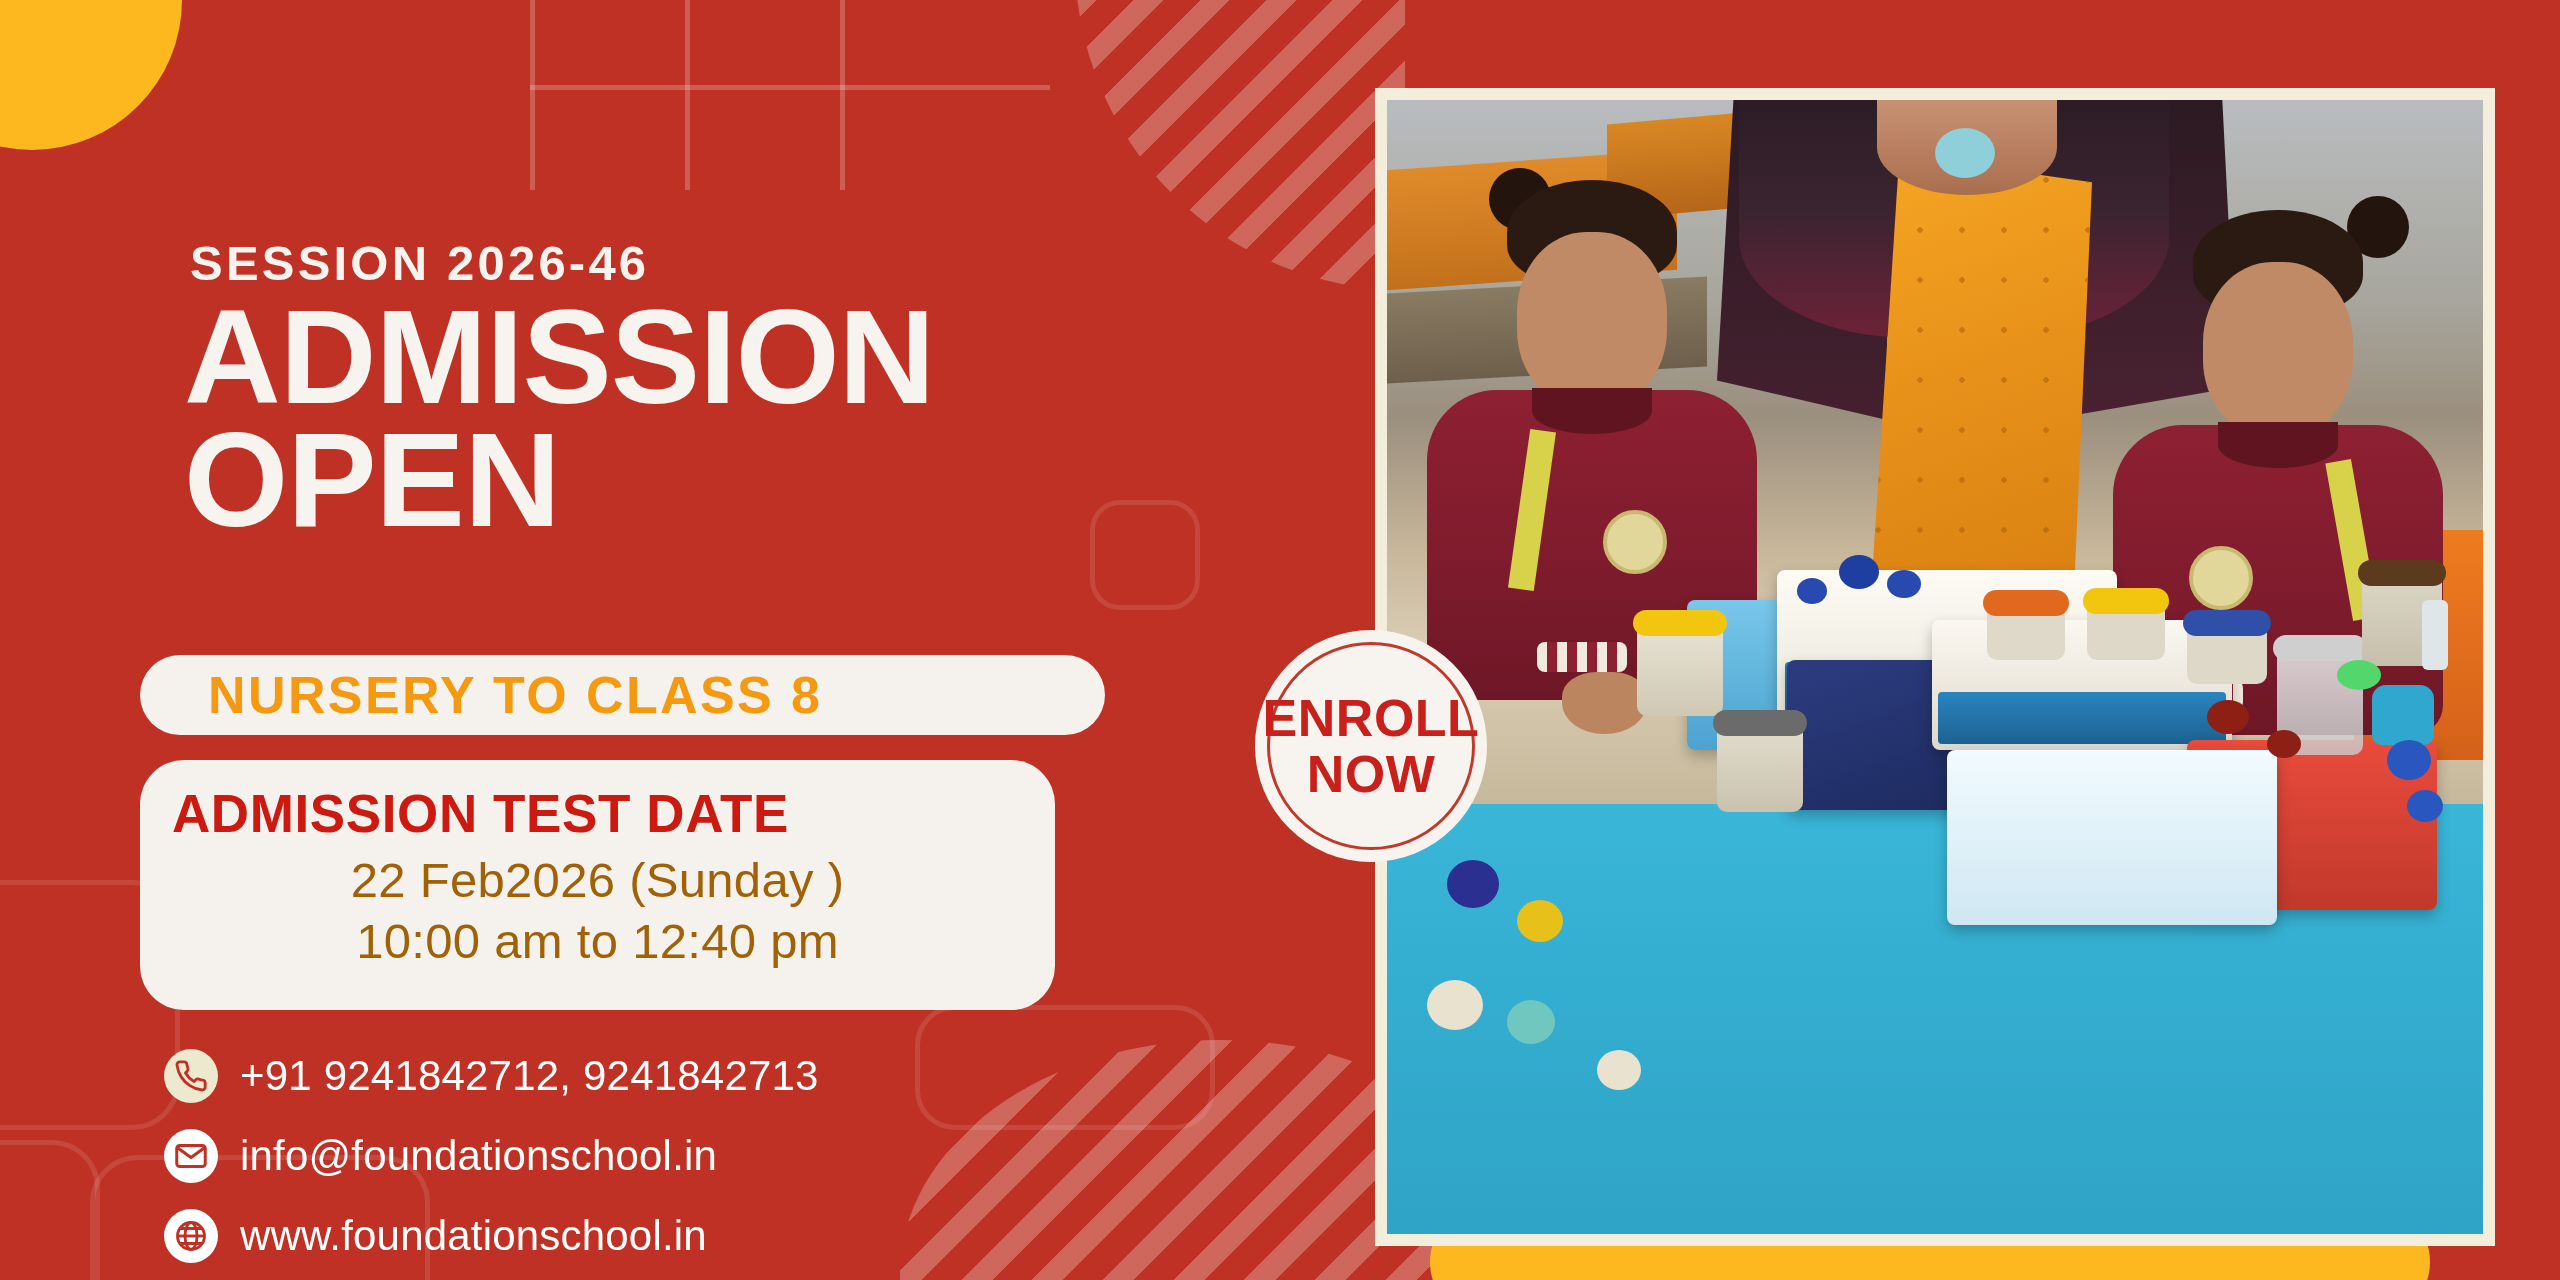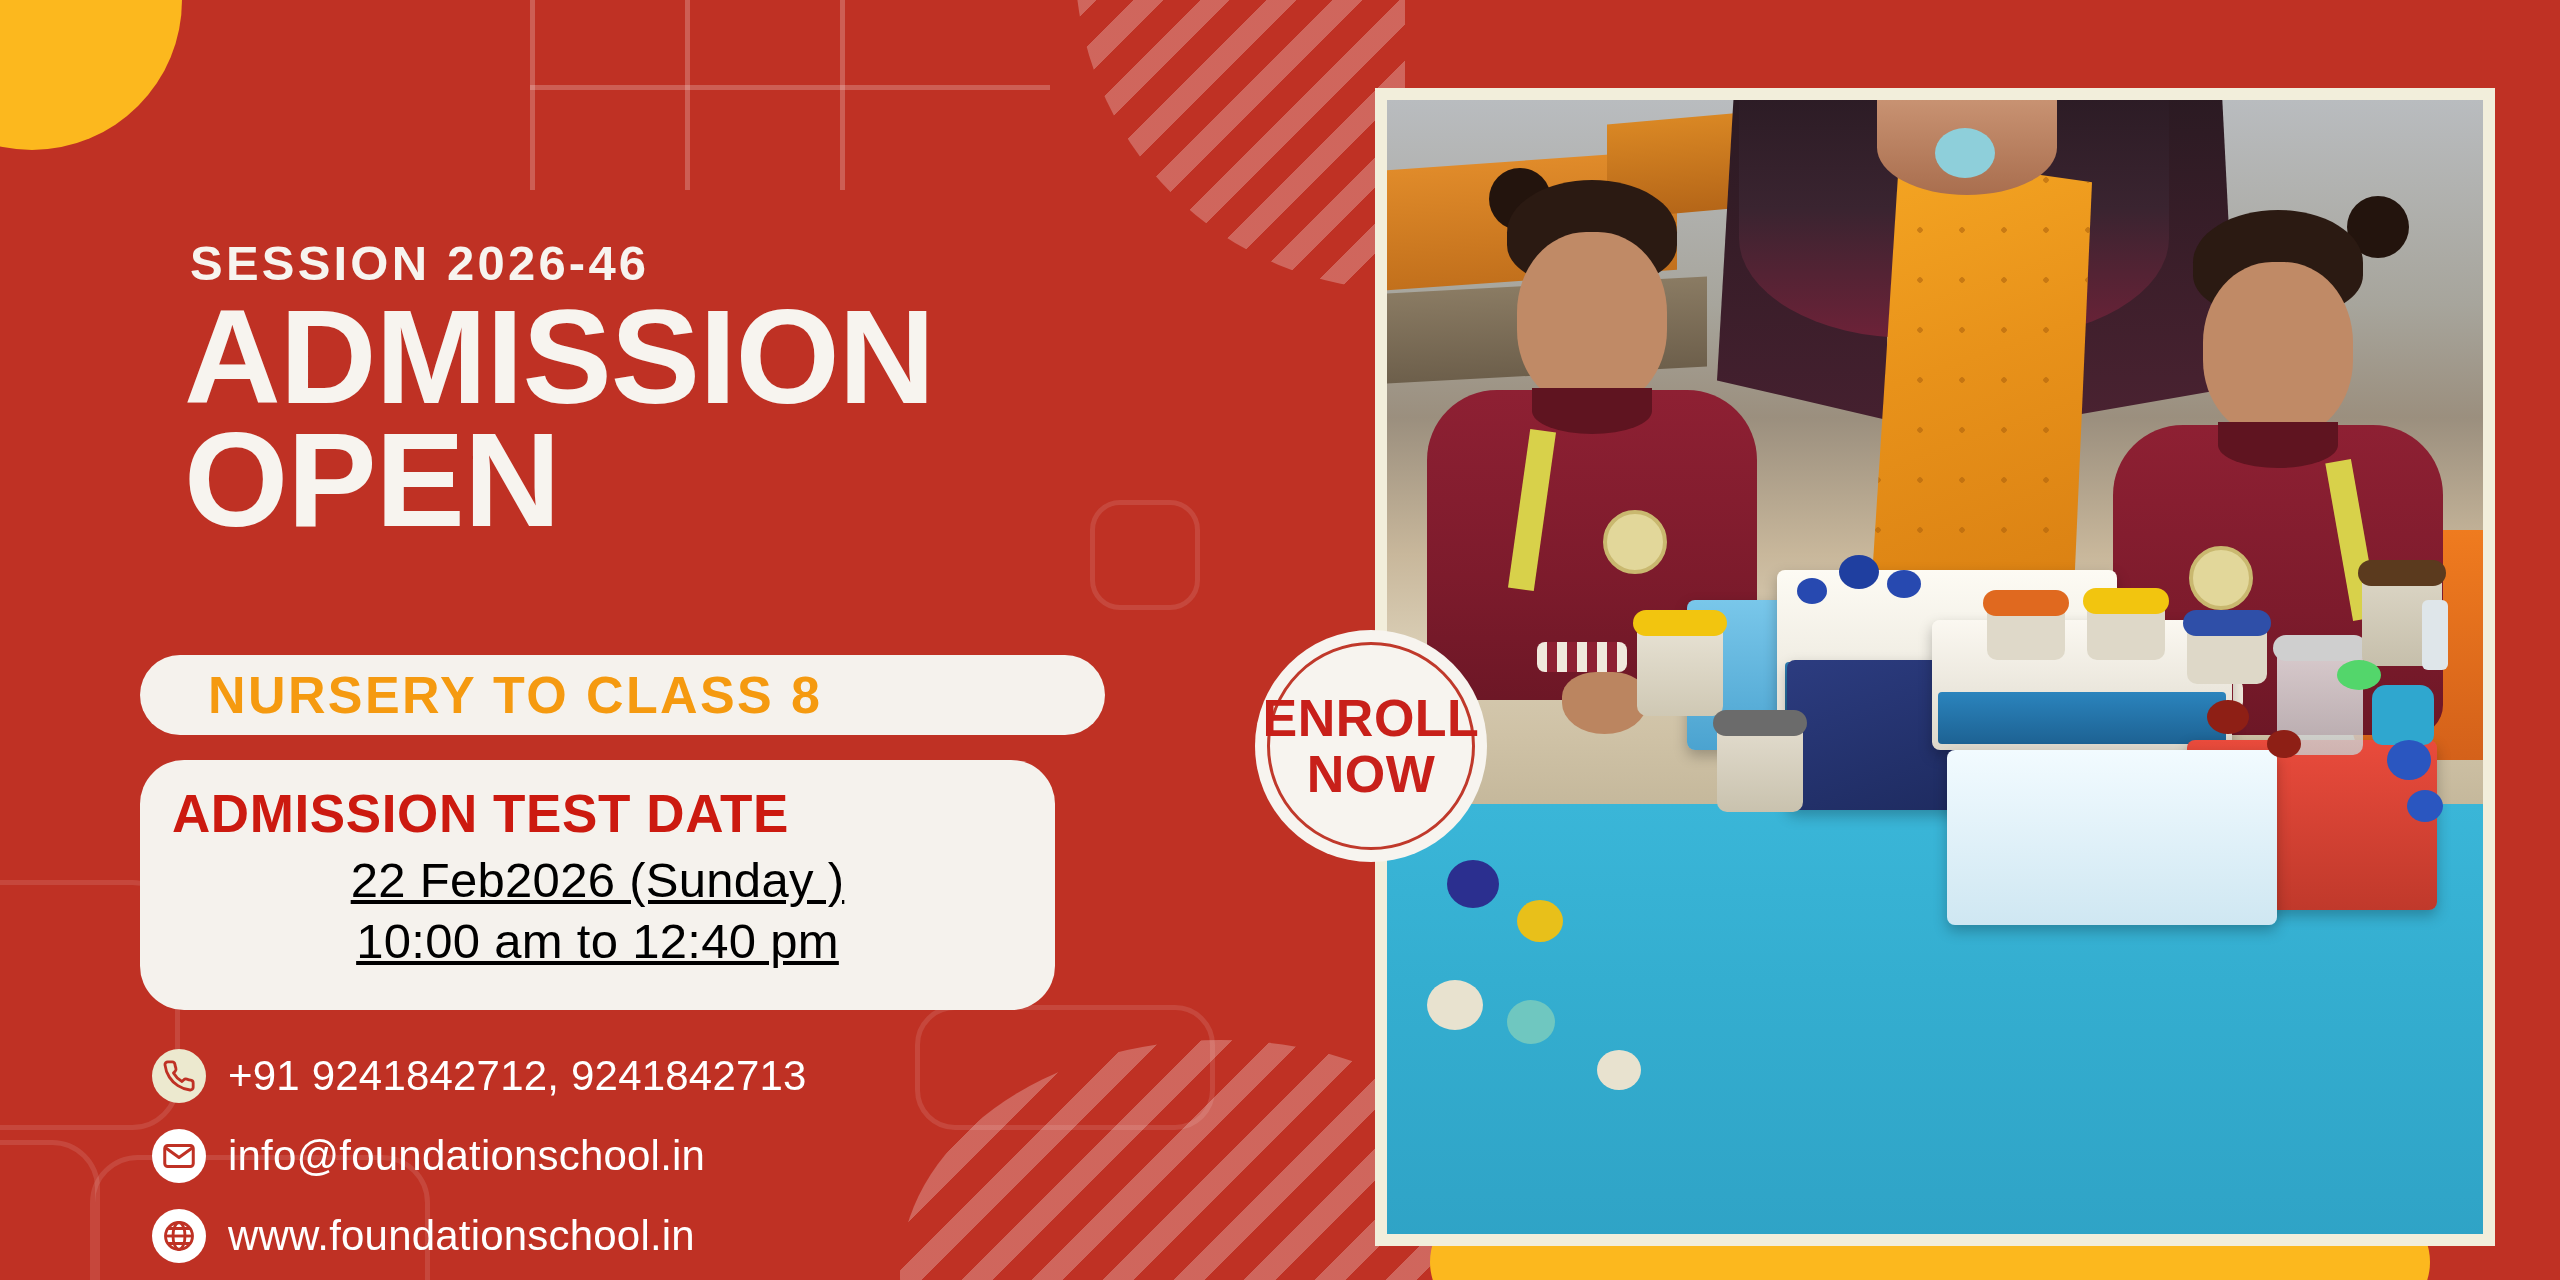--- a/index.html
+++ b/index.html
@@ -137,31 +137,30 @@
     margin-left:32px;
     color:#cc1a10;
     font-size:53px;
     font-weight:bold;
     letter-spacing:0.6px;
     line-height:1.2;
   }
   .card-test .ct-date,
   .card-test .ct-time {
     text-align:center;
-    color:#000000;
+    color:#a16207;
     font-size:49px;
     line-height:1.26;
     letter-spacing:0.3px;
-    text-decoration:underline;
   }
   .card-test .ct-date { margin-top:4px; }
 
   
   .contacts {
-    position:absolute; left:12px; top:1040px;
+    position:absolute; left:24px; top:1040px;
   }
   .crow {
     display:flex; align-items:center;
     height:72px;
     margin-bottom:8px;
   }
   .cicon {
     width:54px; height:54px;
     border-radius:50%;
     display:flex; align-items:center; justify-content:center;

